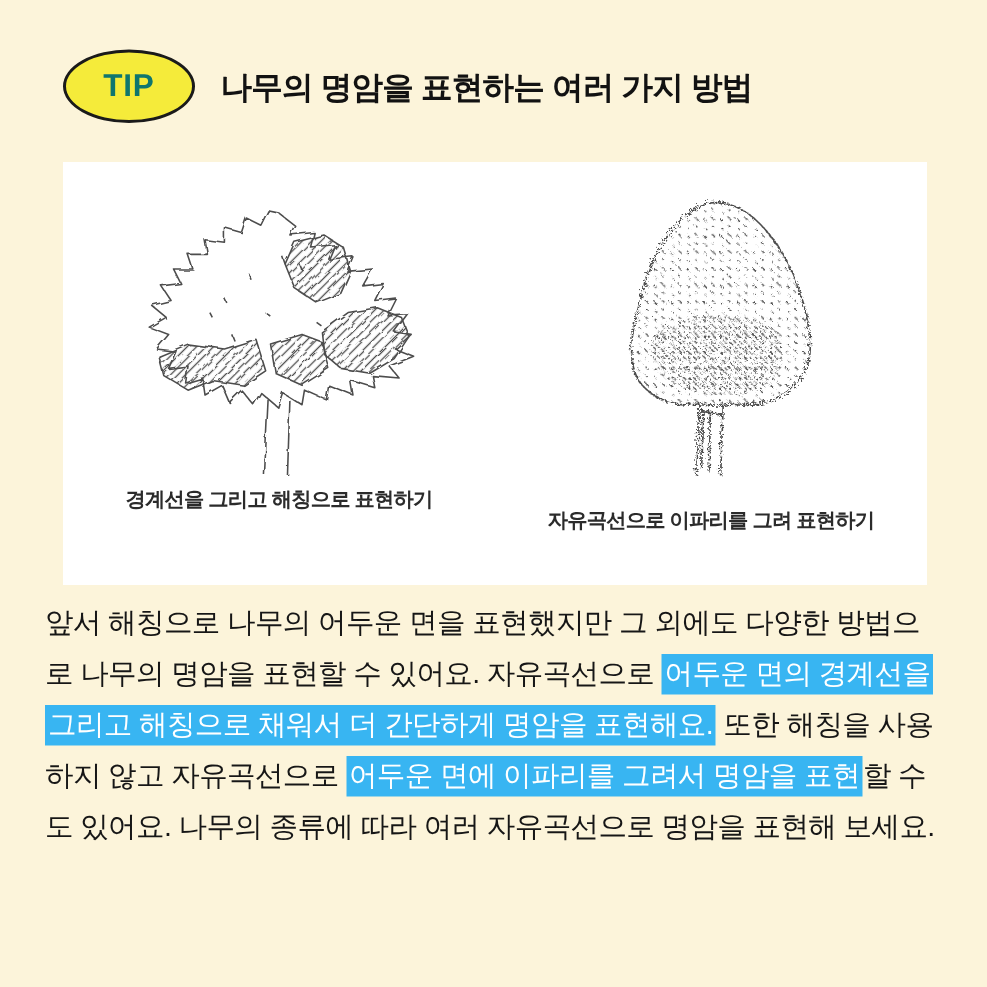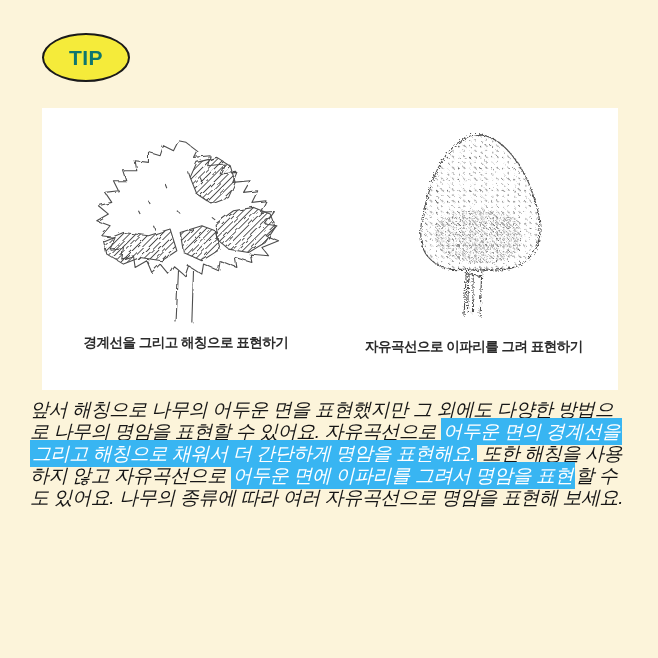--- a/index.html
+++ b/index.html
@@ -26,43 +26,44 @@
     position:absolute; left:42px; top:108px; width:576px; height:282px;
     background:#ffffff; display:flex;
   }
   .fig { flex:1; margin:0; display:flex; flex-direction:column; align-items:center; }
   .fig-left  svg { margin-top:26px; }
   .fig-right svg { margin-top:12px; }
   .fig figcaption {
     margin-top:auto; font-size:13.5px; font-weight:700; color:#2b2b2b;
     letter-spacing:-0.5px; white-space:nowrap;
   }
-  .fig-left  figcaption { margin-bottom:38px; }
+  .fig-left  figcaption { margin-bottom:48px; }
   .fig-right figcaption { margin-bottom:34px; }
   .body-text {
     position:absolute; left:30px; top:399px; width:601px; margin:0;
-    font-size:19px; line-height:22px; color:#161616;
-    letter-spacing:-0.4px; word-break:break-all;font-style:italic;
+    font-size:19px; line-height:34px; color:#161616;
+    letter-spacing:-0.4px; word-break:break-all;
   }
   .hl {
     background:var(--hl,#38b5f2); color:#ffffff;
     padding:3px 2px;
     -webkit-box-decoration-break:clone; box-decoration-break:clone;
   }
   svg { display:block; }
 </style>
 </head>
 <body>
 
 <div class="page">
 
   <div class="header">
     <div class="tip-badge">
       <span>TIP</span>
     </div>
+    <h1 class="title">나무의 명암을 표현하는 여러 가지 방법</h1>
   </div>
 
   <div class="figure-box">
 
     <figure class="fig fig-left">
       <svg width="192" height="196" viewBox="0 0 230 235" aria-hidden="true">
         <defs>
           <pattern id="hatch" width="5.5" height="5.5" patternUnits="userSpaceOnUse" patternTransform="rotate(45)">
             <line x1="2.75" y1="0" x2="2.75" y2="5.5" stroke="#4e4e4e" stroke-width="1.1"></line>
           </pattern>

